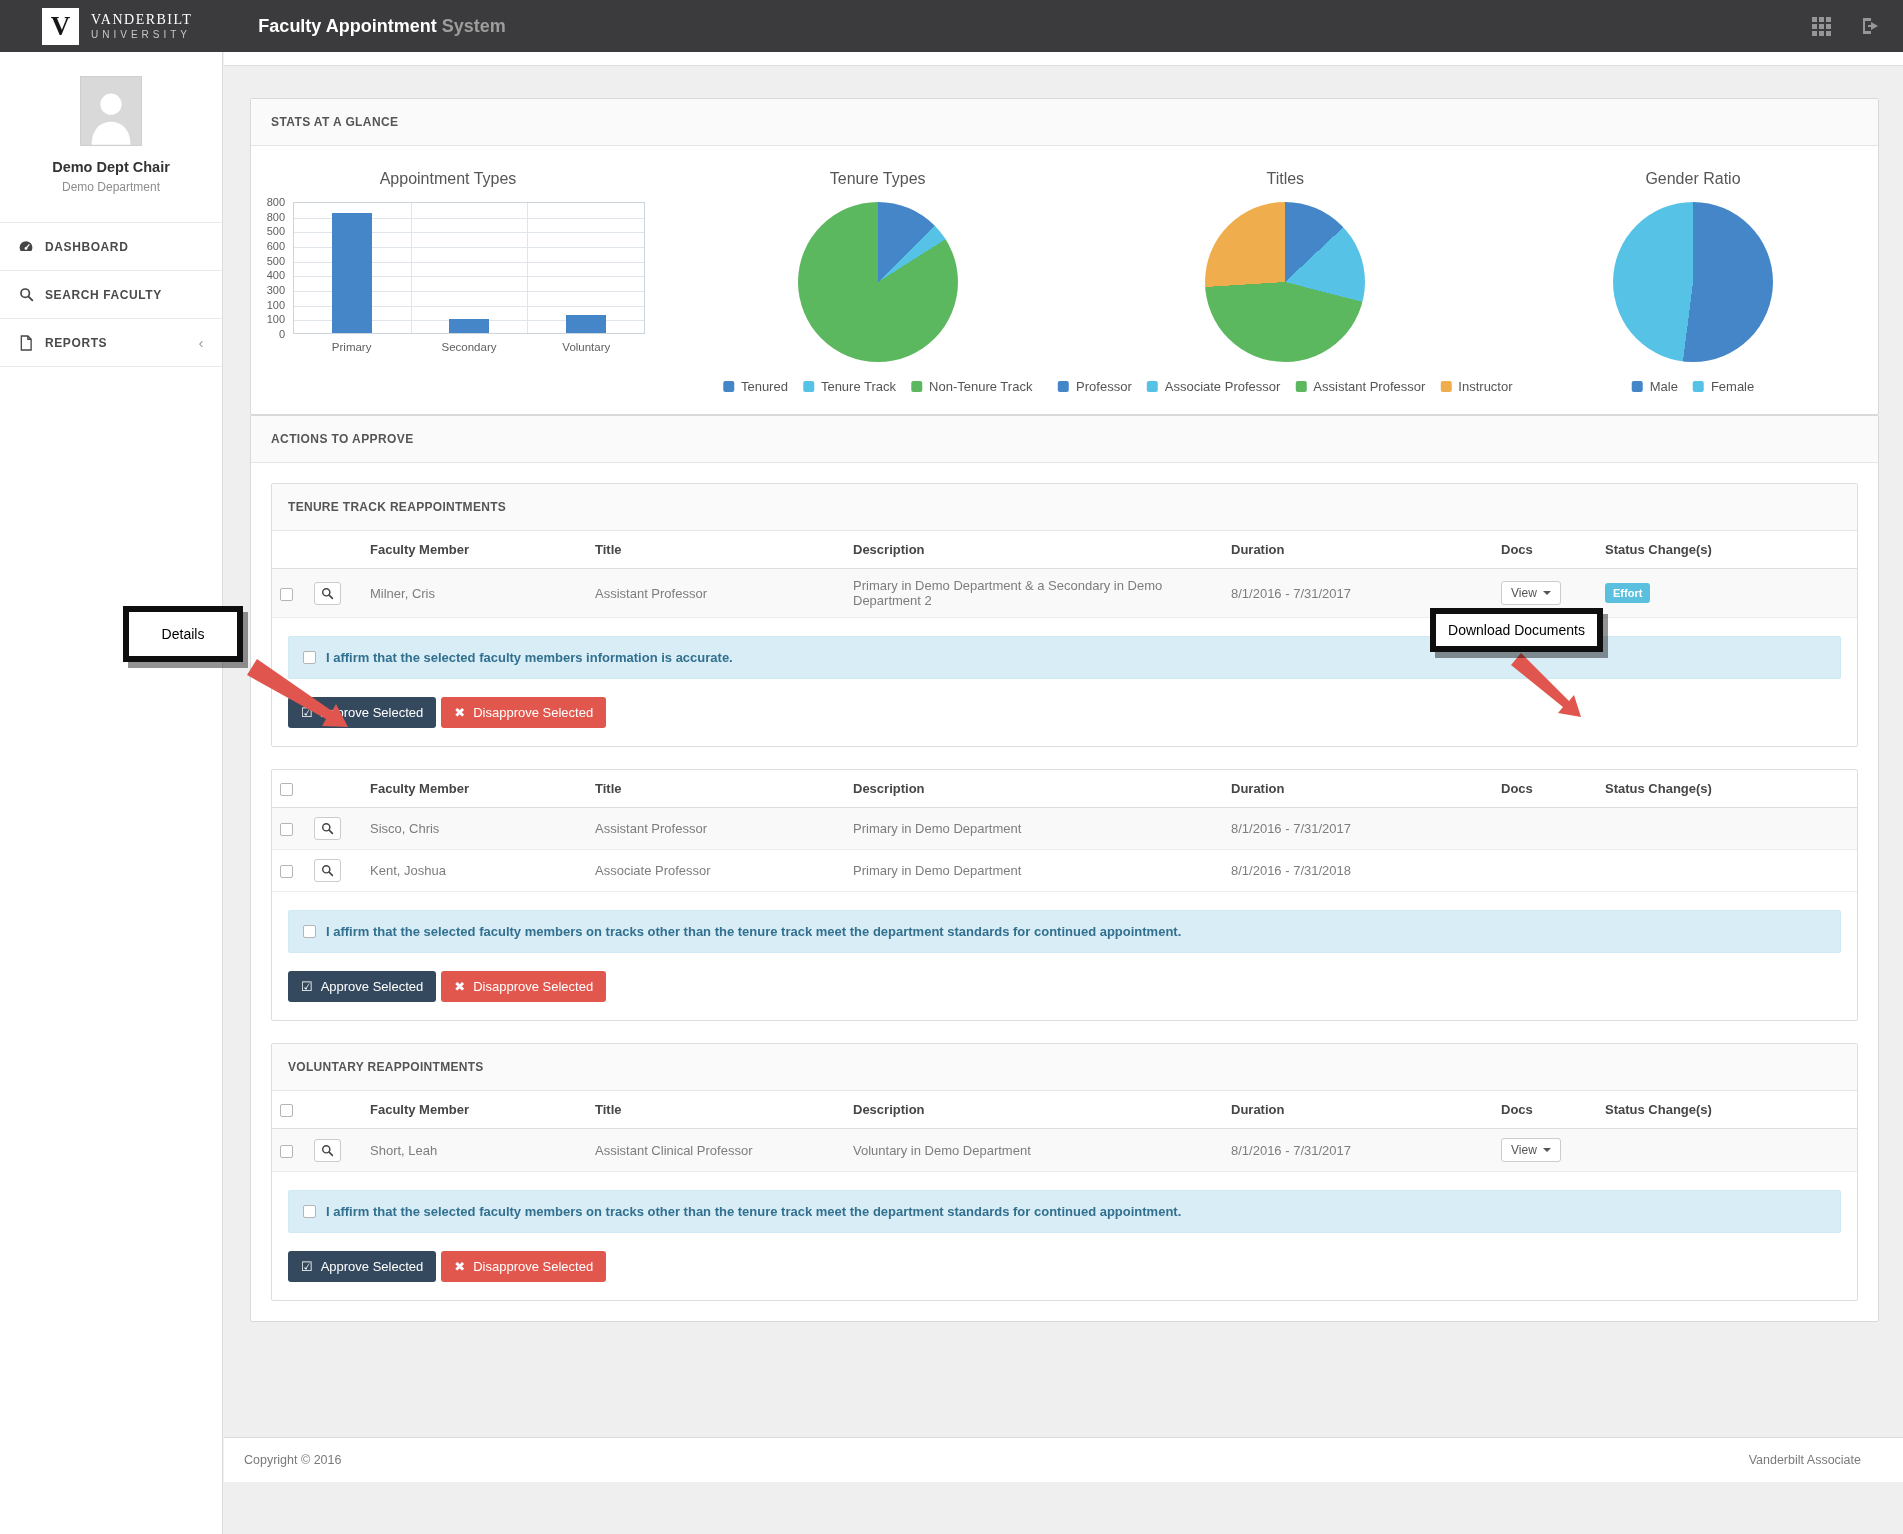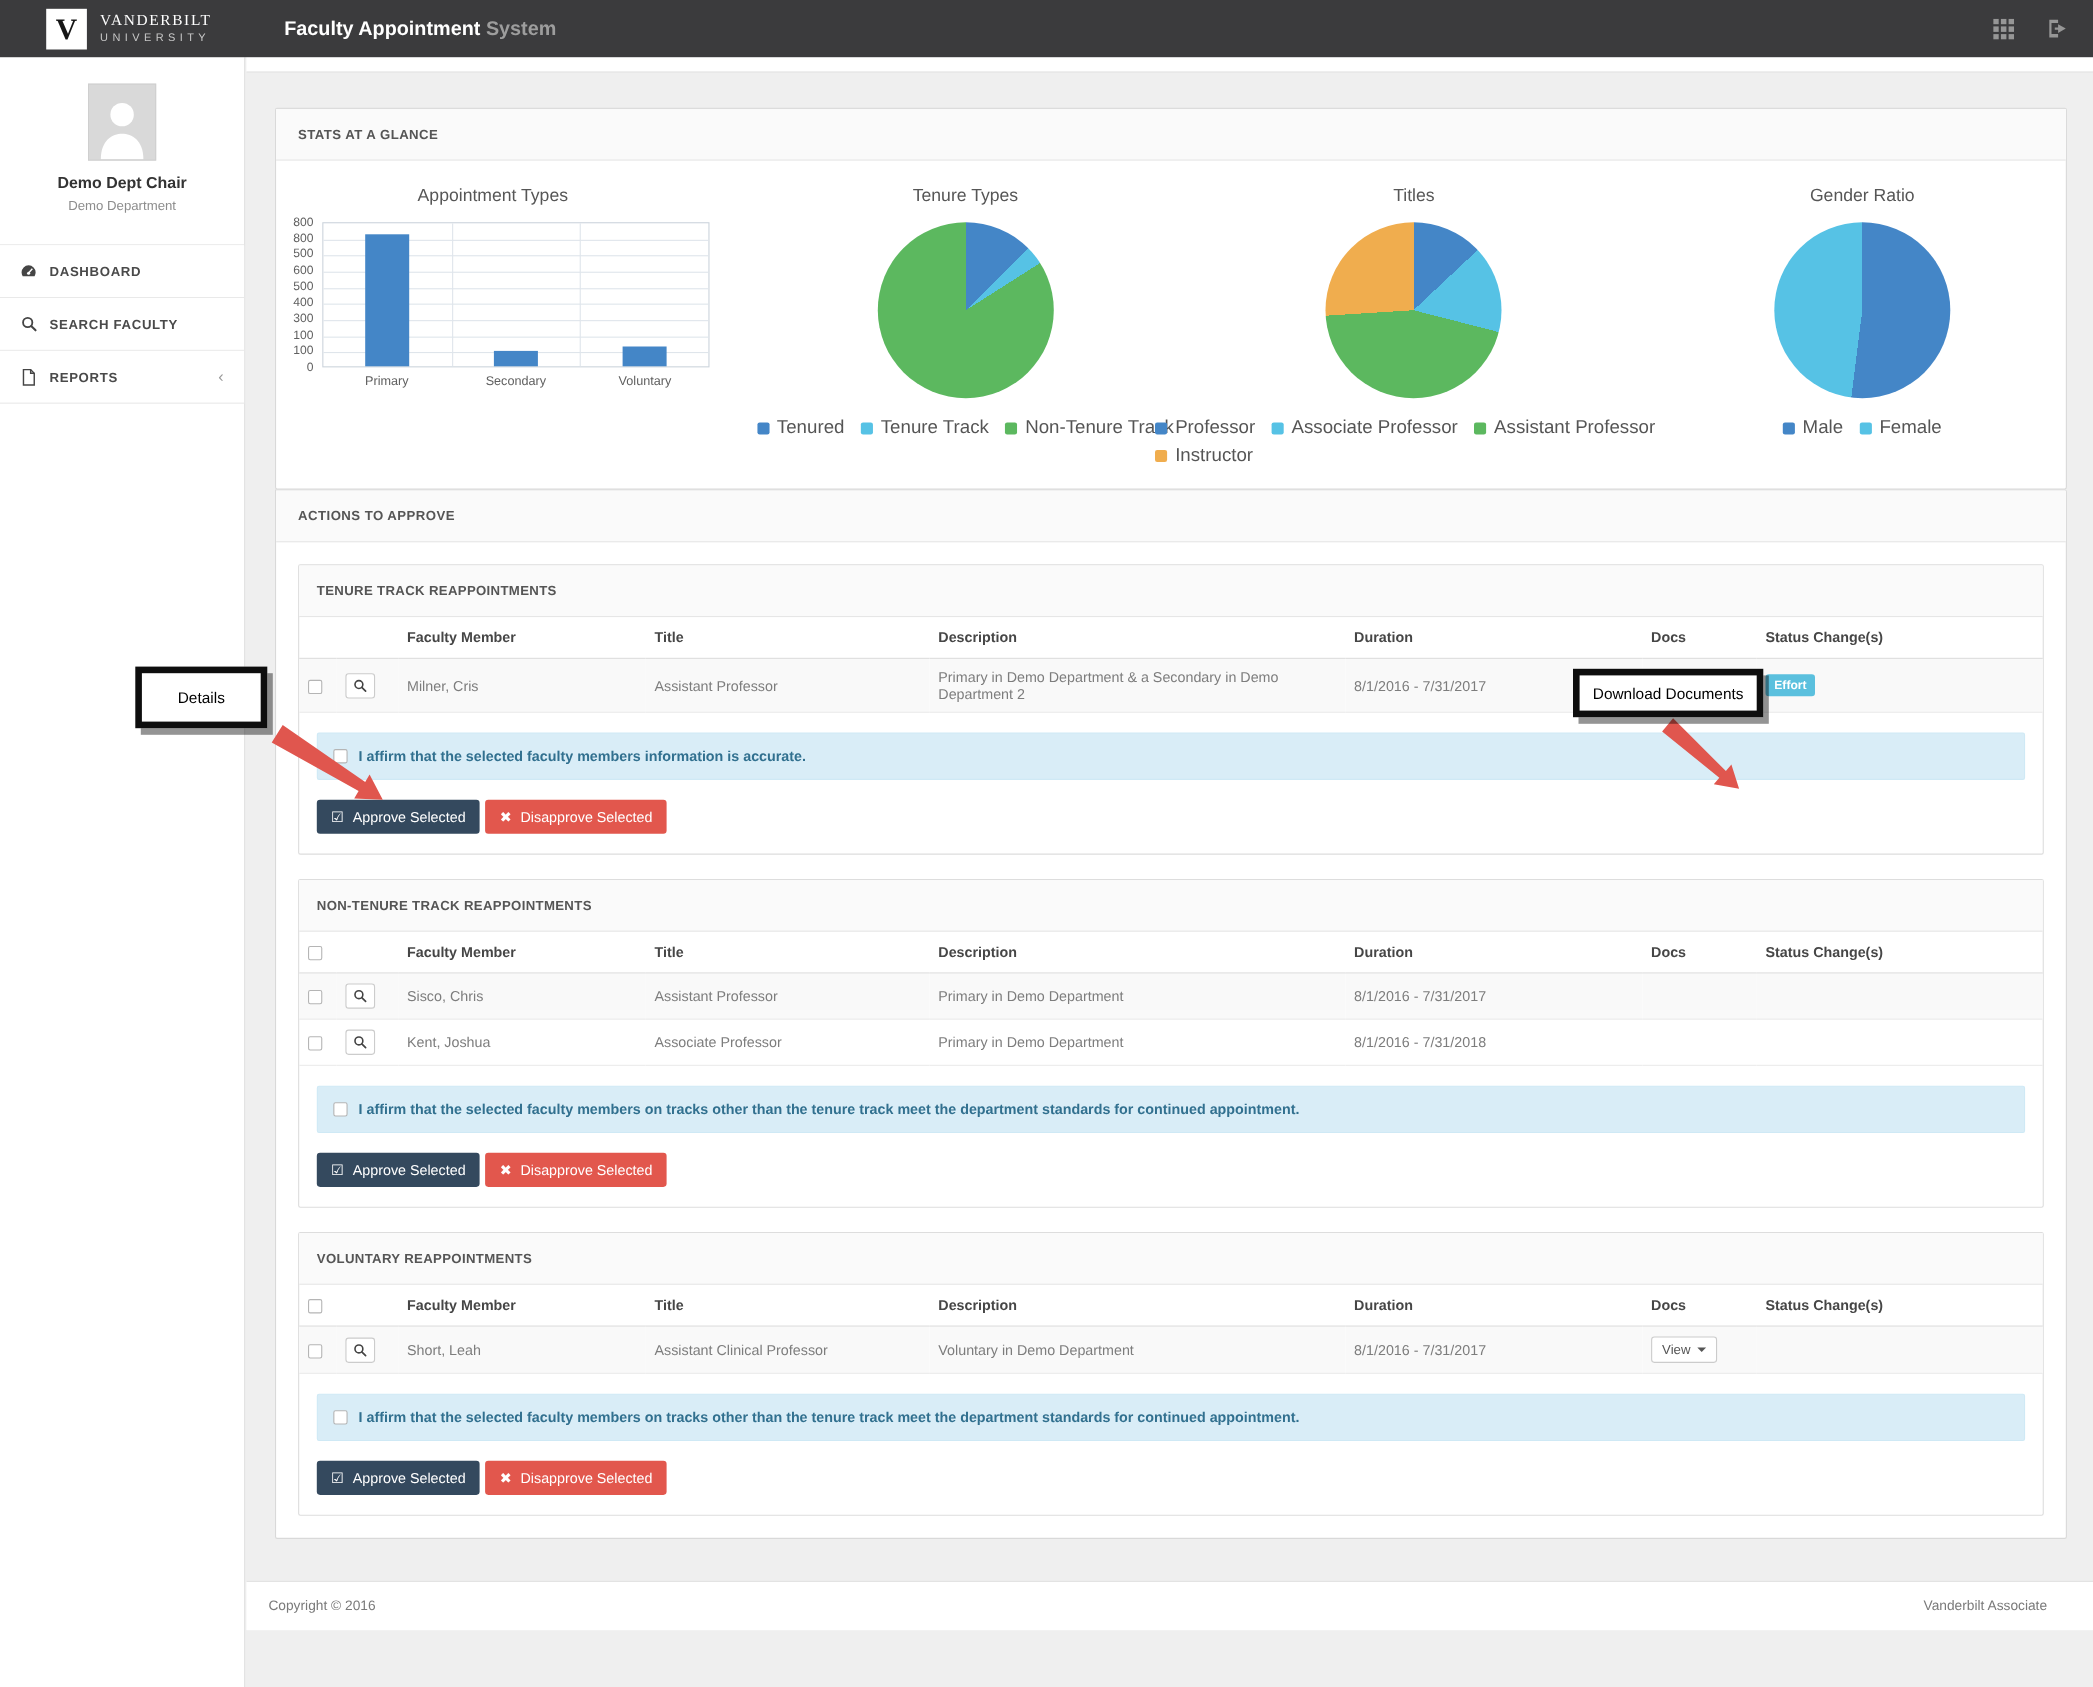--- a/index.html
+++ b/index.html
@@ -66,21 +66,21 @@
   .bar { position: absolute; bottom: 0; width: 40px; background: #4486c7; }
   .xlabels { display: flex; margin-left: 42px; width: 352px; }
   .xlabel { flex: 1; text-align: center; font-size: 11.5px; color: #606060; margin-top: 7px; }
   .pie-wrap { width: 350px; }
   .pie { width: 160px; height: 160px; border-radius: 50%; margin: 0 auto; }
   .legend {
     display: flex; flex-wrap: wrap; justify-content: flex-start;
     width: max-content; max-width: 470px; column-gap: 15px; row-gap: 5px;
     margin-top: 17px; position: relative; left: 50%; transform: translateX(-50%);
   }
-  .legend-item { display: flex; align-items: center; font-size: 17px; color: #555; }
+  .legend-item { display: flex; align-items: center; font-size: 13px; color: #555; }
   .legend-swatch { width: 11px; height: 11px; border-radius: 2px; margin-right: 7px; flex-shrink: 0; }
   
   .tabs { display: flex; margin: 28px 0 0 20px; position: relative; z-index: 2; }
   .tab { padding: 10px 17px; font-size: 13px; color: #555; display: flex; align-items: center; gap: 9px; cursor: pointer; }
   .tab.active { background: #fff; border: 1px solid #d9d9d9; border-bottom-color: #fff; border-radius: 4px 4px 0 0; margin-bottom: -1px; }
   .tab-badge { background: #636363; color: #fff; font-size: 11px; font-weight: bold; border-radius: 10px; padding: 3px 7.5px; line-height: 1; }
   
   .actions-body { padding: 20px; }
   .sub-panel { border: 1px solid #ddd; border-radius: 2px; margin-bottom: 22px; background: #fff; }
   .sub-panel:last-child { margin-bottom: 0; }
@@ -368,21 +368,20 @@
                 <span class="btn-ico">☑</span>
                 <span>Approve Selected</span>
               </button>
               <button class="btn btn-disapprove">
                 <span class="btn-ico">✖</span>
                 <span>Disapprove Selected</span>
               </button>
             </div>
           </div>
           <div class="sub-panel">
-            <div class="sub-heading">NON-TENURE TRACK REAPPOINTMENTS</div>
             <table>
               <colgroup>
                 <col style="width: 34px;">
                 <col style="width: 56px;">
                 <col style="width: 225px;">
                 <col style="width: 258px;">
                 <col style="width: 378px;">
                 <col style="width: 270px;">
                 <col style="width: 104px;">
                 <col>

